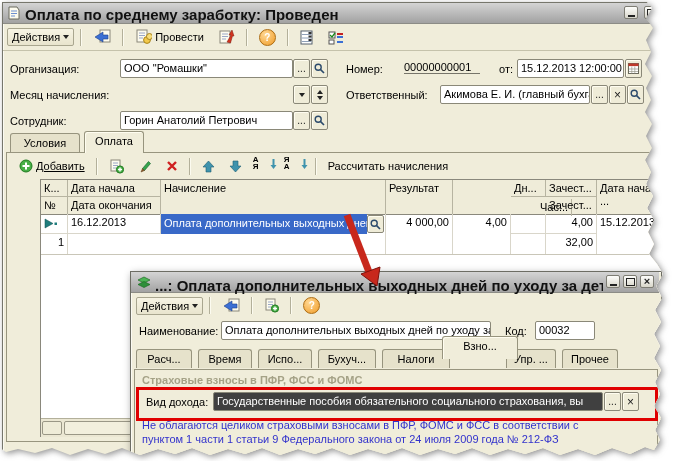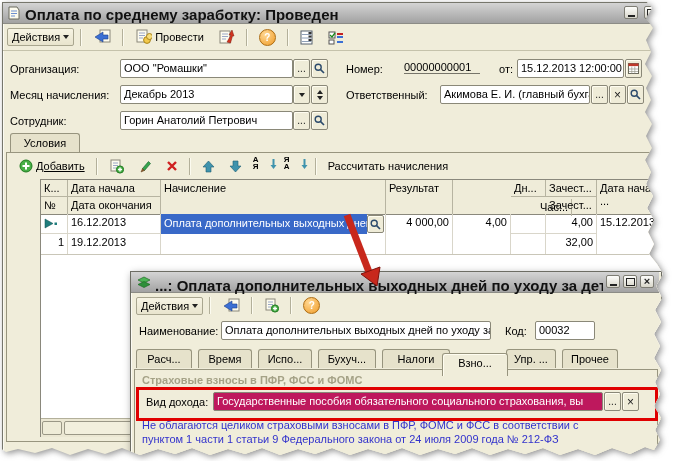--- a/index.html
+++ b/index.html
@@ -135,21 +135,20 @@
   <div class="inp" style="left:517px;top:59px;width:107px;">15.12.2013 12:00:00</div>
   <span class="sq" style="left:625px;top:59px;">
           <svg width="11" height="11">
             <rect x="0.5" y="0.5" width="10" height="10" fill="#fff" stroke="#6b6b5e"></rect>
             <rect x="0.5" y="0.5" width="10" height="2.6" fill="#c0392b"></rect>
             <path d="M1 6h9M1 8.5h9M3.8 3.5v7M6.8 3.5v7" stroke="#9a9a8c" stroke-width="0.7"></path>
           </svg>
         </span>
 
   <span class="lbl" style="left:10px;top:89px;">Месяц начисления:</span>
-  <div class="inp" style="left:120px;top:85px;width:173px;">Декабрь 2013</div>
   <span class="sq" style="left:293px;top:85px;">
           <span class="caret"></span>
         </span>
   <span class="sq" style="left:311px;top:85px;flex-direction:column;gap:2px;">
     <span style="width:0;height:0;border-left:3px solid transparent;border-right:3px solid transparent;border-bottom:4px solid #222;"></span>
     <span class="caret"></span>
   </span>
 
   <span class="lbl" style="left:346px;top:89px;">Ответственный:</span>
   <div class="inp" style="left:440px;top:85px;width:150px;">Акимова Е. И. (главный бухгалте</div>
@@ -166,20 +165,21 @@
   <div class="inp" style="left:120px;top:111px;width:173px;">Горин Анатолий Петрович</div>
   <span class="sq" style="left:293px;top:111px;">...</span>
   <span class="sq" style="left:311px;top:111px;">
           <svg width="11" height="11">
             <circle cx="4.2" cy="4.2" r="3" fill="none" stroke="#2b4a6b" stroke-width="1.4"></circle>
             <path d="M6.6 6.6 L10 10" stroke="#2b4a6b" stroke-width="1.6"></path>
           </svg>
         </span>
 
   <span class="tab" style="left:10px;top:133px;width:70px;">Условия</span>
+  <span class="tab active" style="left:84px;top:131px;width:60px;">Оплата</span>
 
   <div class="panel" style="left:6px;top:152px;width:666px;height:290px;"></div>
 
   <div class="tb" style="left:10px;top:155px;width:620px;height:22px;z-index:2;">
     <span class="tbtn">
       <svg width="14" height="14">
               <circle cx="7" cy="7" r="6" fill="#46ae46" stroke="#1f7a1f"></circle>
               <path d="M7 3.5v7M3.5 7h7" stroke="#fff" stroke-width="2"></path>
             </svg>
       <span style="text-decoration:underline;">Добавить</span>
@@ -250,21 +250,20 @@
 
     <div class="abs" style="left:0;top:34px;width:630px;height:40px;border-bottom:1px solid #c9c6b8;"></div>
     <span class="td" style="left:0;top:34px;width:27px;height:20px;border-bottom:1px solid #d9d6ca;">
       <svg width="14" height="11" style="margin-top:2px;">
               <path d="M1 1 L9 5.5 L1 10 Z" fill="#1f7d7d" stroke="#0e4f4f" stroke-width="0.5"></path>
               <rect x="10.5" y="4.5" width="2.5" height="2.5" fill="#1f7d7d"></rect>
             </svg>
     </span>
     <span class="td num" style="left:0;top:54px;width:27px;height:20px;">1</span>
     <span class="td" style="left:27px;top:34px;width:93px;height:20px;border-bottom:1px solid #d9d6ca;">16.12.2013</span>
-    <span class="td" style="left:27px;top:54px;width:93px;height:20px;">19.12.2013</span>
     <span class="td" style="left:120px;top:34px;width:225px;height:40px;padding:0;">
       <span class="abs" style="left:0;top:0;width:206px;height:20px;background:#3969c8;color:#fff;font-size:11px;padding:3px 3px 0;box-sizing:border-box;white-space:nowrap;overflow:hidden;">Оплата дополнительных выходных дней</span>
       <span class="sq" style="left:206px;top:1px;width:17px;height:18px;">
               <svg width="11" height="11">
                 <circle cx="4.2" cy="4.2" r="3" fill="none" stroke="#2b4a6b" stroke-width="1.4"></circle>
                 <path d="M6.6 6.6 L10 10" stroke="#2b4a6b" stroke-width="1.6"></path>
               </svg>
             </span>
     </span>
     <span class="td num" style="left:345px;top:34px;width:67px;height:40px;">4 000,00</span>
@@ -329,29 +328,29 @@
   <span class="lbl" style="left:139px;top:325px;z-index:6;">Наименование:</span>
   <div class="inp" style="left:221px;top:321px;width:270px;z-index:6;">Оплата дополнительных выходных дней по уходу за дет</div>
   <span class="lbl" style="left:505px;top:325px;z-index:6;">Код:</span>
   <div class="inp" style="left:535px;top:321px;width:60px;z-index:6;">00032</div>
 
   <span class="tab" style="left:136px;top:349px;width:56px;z-index:6;">Расч...</span>
   <span class="tab" style="left:198px;top:349px;width:54px;z-index:6;">Время</span>
   <span class="tab" style="left:258px;top:349px;width:54px;z-index:6;">Испо...</span>
   <span class="tab" style="left:318px;top:349px;width:58px;z-index:6;">Бухуч...</span>
   <span class="tab" style="left:382px;top:349px;width:68px;z-index:6;">Налоги</span>
-  <span class="tab active" style="left:442px;top:353px;width:66px;height:23px;z-index:7;">Взно...</span>
+  <span class="tab active" style="left:442px;top:336px;width:76px;height:23px;z-index:7;">Взно...</span>
   <span class="tab" style="left:506px;top:349px;width:50px;z-index:6;">Упр. ...</span>
   <span class="tab" style="left:562px;top:349px;width:56px;z-index:6;">Прочее</span>
 
   <div class="panel" style="left:134px;top:369px;width:524px;height:90px;z-index:5;"></div>
   <span class="lbl" style="left:142px;top:374px;color:#a5a287;font-weight:bold;z-index:6;">Страховые взносы в ПФР, ФСС и ФОМС</span>
 
   <span class="lbl" style="left:146px;top:396px;z-index:9;">Вид дохода:</span>
-  <div class="inp" style="left:213px;top:392px;width:390px;background:#be185d;color:#fff;z-index:9;">Государственные пособия обязательного социального страхования, вы</div>
+  <div class="inp" style="left:213px;top:392px;width:390px;background:#404040;color:#fff;z-index:9;">Государственные пособия обязательного социального страхования, вы</div>
   <span class="sq" style="left:604px;top:392px;z-index:9;">...</span>
   <span class="sq" style="left:622px;top:392px;font-size:12px;z-index:9;">×</span>
 
   <div class="redbox" style="left:136px;top:387px;width:516px;height:28px;"></div>
 
   <span class="note" style="left:142px;top:419px;z-index:6;">Не облагаются целиком страховыми взносами в ПФР, ФОМС и ФСС в соответствии с</span>
   <span class="note" style="left:142px;top:433px;z-index:6;">пунктом 1 части 1 статьи 9 Федерального закона от 24 июля 2009 года № 212-ФЗ</span>
 
   <svg class="abs" style="left:0;top:0;z-index:10;pointer-events:none;" width="674" height="461">
     <path d="M347 215 L369 272" stroke="#c8281c" stroke-width="7"></path>

